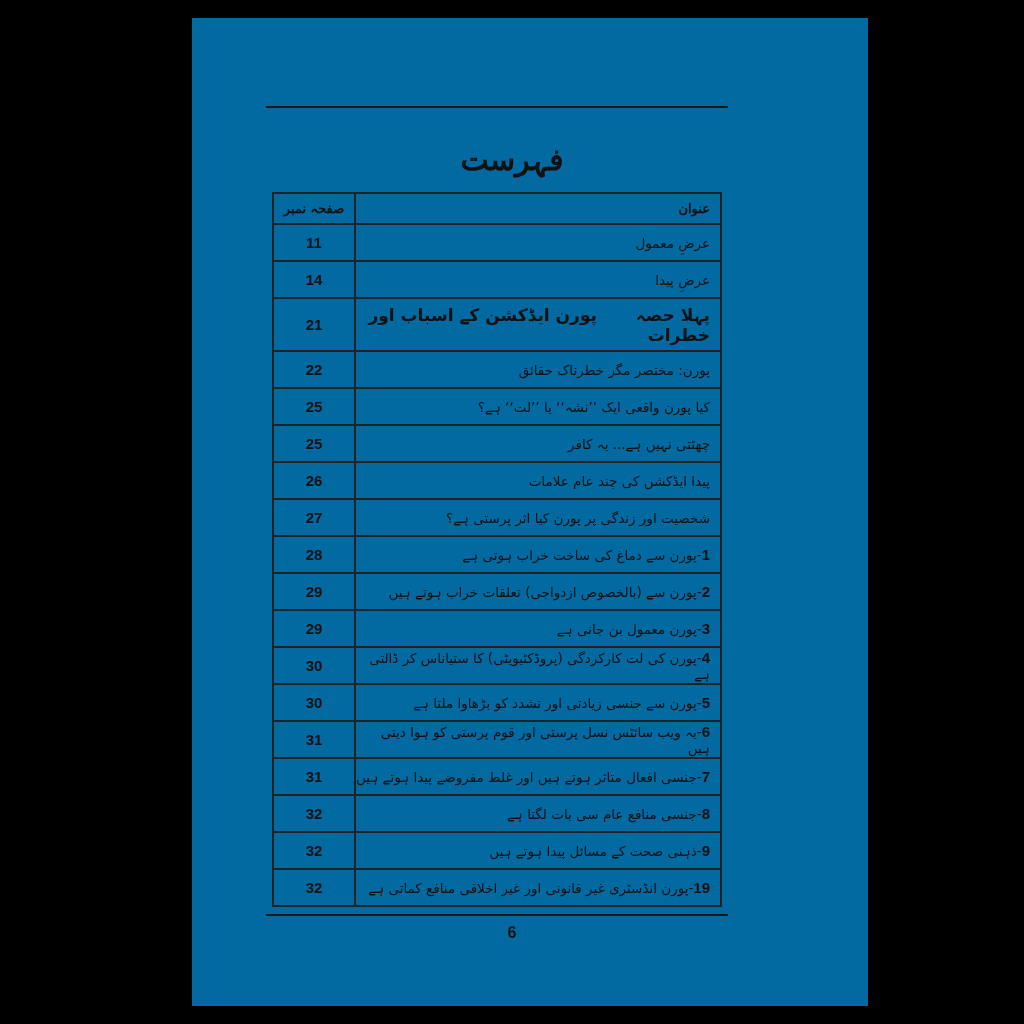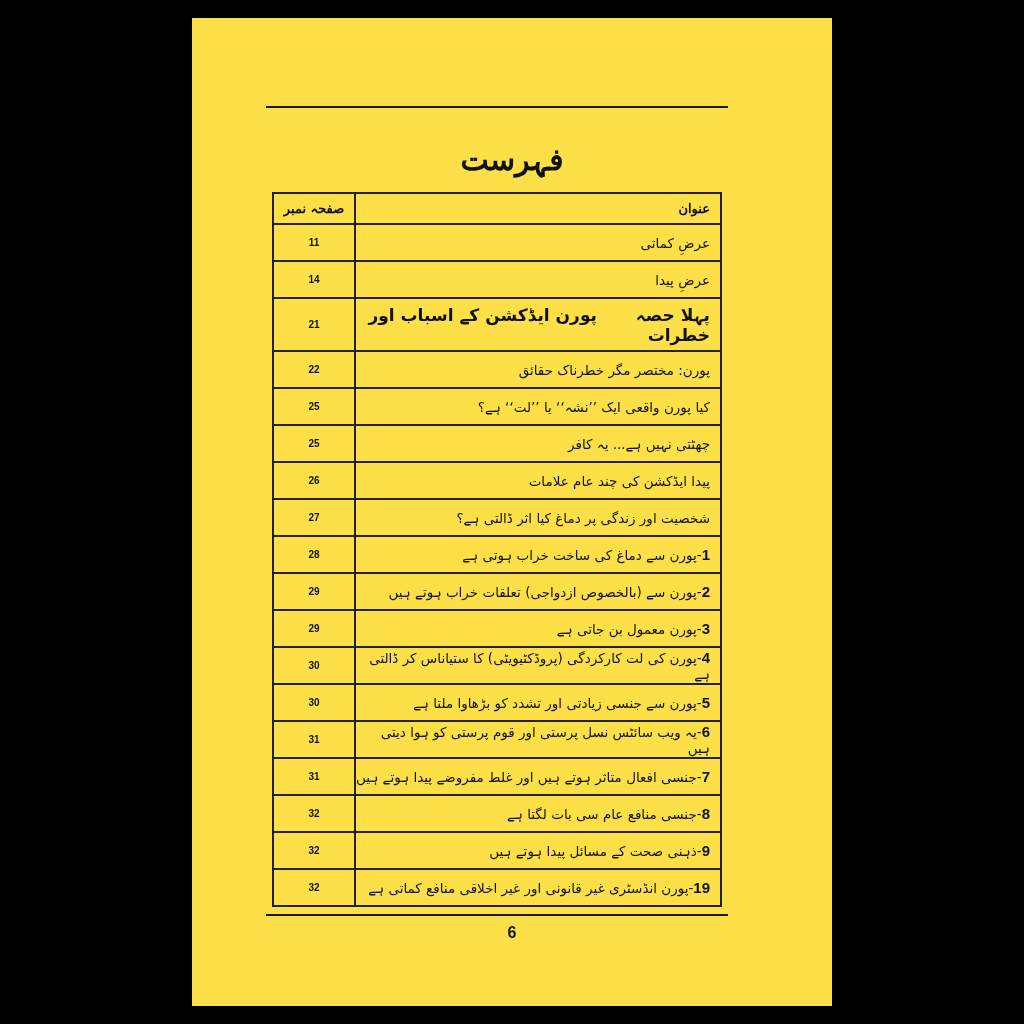--- a/index.html
+++ b/index.html
@@ -13,21 +13,22 @@
       position: relative;
       overflow: hidden;
       font-family: "DejaVu Sans", sans-serif;
     }
     .page {
       position: absolute;
       left: 192px;
       top: 18px;
       width: 640px;
       height: 988px;
-      background: #fde047;
+      background: #0369a1;
+      padding-left: 36px;
     }
     .rule {
       position: absolute;
       left: 74px;
       width: 462px;
       height: 2px;
       background: #1a1a1a;
     }
     .rule.top { top: 88px; }
     .rule.bottom { top: 896px; }
@@ -55,21 +56,21 @@
     table.toc td {
       border: 2px solid #222;
       padding: 0;
       vertical-align: middle;
     }
     td.page-col {
       width: 80px;
       text-align: center;
       font-family: "Liberation Sans", sans-serif;
       font-weight: bold;
-      font-size: 10px;
+      font-size: 15px;
       color: #111;
     }
     td.title-col {
       text-align: right;
       direction: rtl;
       padding-right: 10px !important;
       font-family: "DejaVu Sans", sans-serif;
       font-size: 13.5px;
       color: #111;
     }
@@ -114,21 +115,21 @@
 
   <table class="toc">
     <tbody>
       <tr class="header-row">
         <td class="page-col">صفحہ نمبر</td>
         <td class="title-col">عنوان</td>
       </tr>
 
       <tr class="entry">
         <td class="page-col">11</td>
-        <td class="title-col">عرضِ کماتی</td>
+        <td class="title-col">عرضِ معمول</td>
       </tr>
       <tr class="entry">
         <td class="page-col">14</td>
         <td class="title-col">عرضِ پیدا</td>
       </tr>
       <tr class="entry part">
         <td class="page-col">21</td>
         <td class="title-col">
           <span class="part-label">پہلا حصہ</span>
           <span>پورن ایڈکشن کے اسباب اور خطرات</span>
@@ -145,21 +146,21 @@
       <tr class="entry">
         <td class="page-col">25</td>
         <td class="title-col">چھٹتی نہیں ہے... یہ کافر</td>
       </tr>
       <tr class="entry">
         <td class="page-col">26</td>
         <td class="title-col">پیدا ایڈکشن کی چند عام علامات</td>
       </tr>
       <tr class="entry">
         <td class="page-col">27</td>
-        <td class="title-col">شخصیت اور زندگی پر دماغ کیا اثر ڈالتی ہے؟</td>
+        <td class="title-col">شخصیت اور زندگی پر پورن کیا اثر پرستی ہے؟</td>
       </tr>
 
       <tr class="entry numbered">
         <td class="page-col">28</td>
         <td class="title-col"><span class="num">1</span>-<span>پورن سے دماغ کی ساخت خراب ہوتی ہے</span></td>
       </tr>
       <tr class="entry numbered">
         <td class="page-col">29</td>
         <td class="title-col"><span class="num">2</span>-<span>پورن سے (بالخصوص ازدواجی) تعلقات خراب ہوتے ہیں</span></td>
       </tr>

